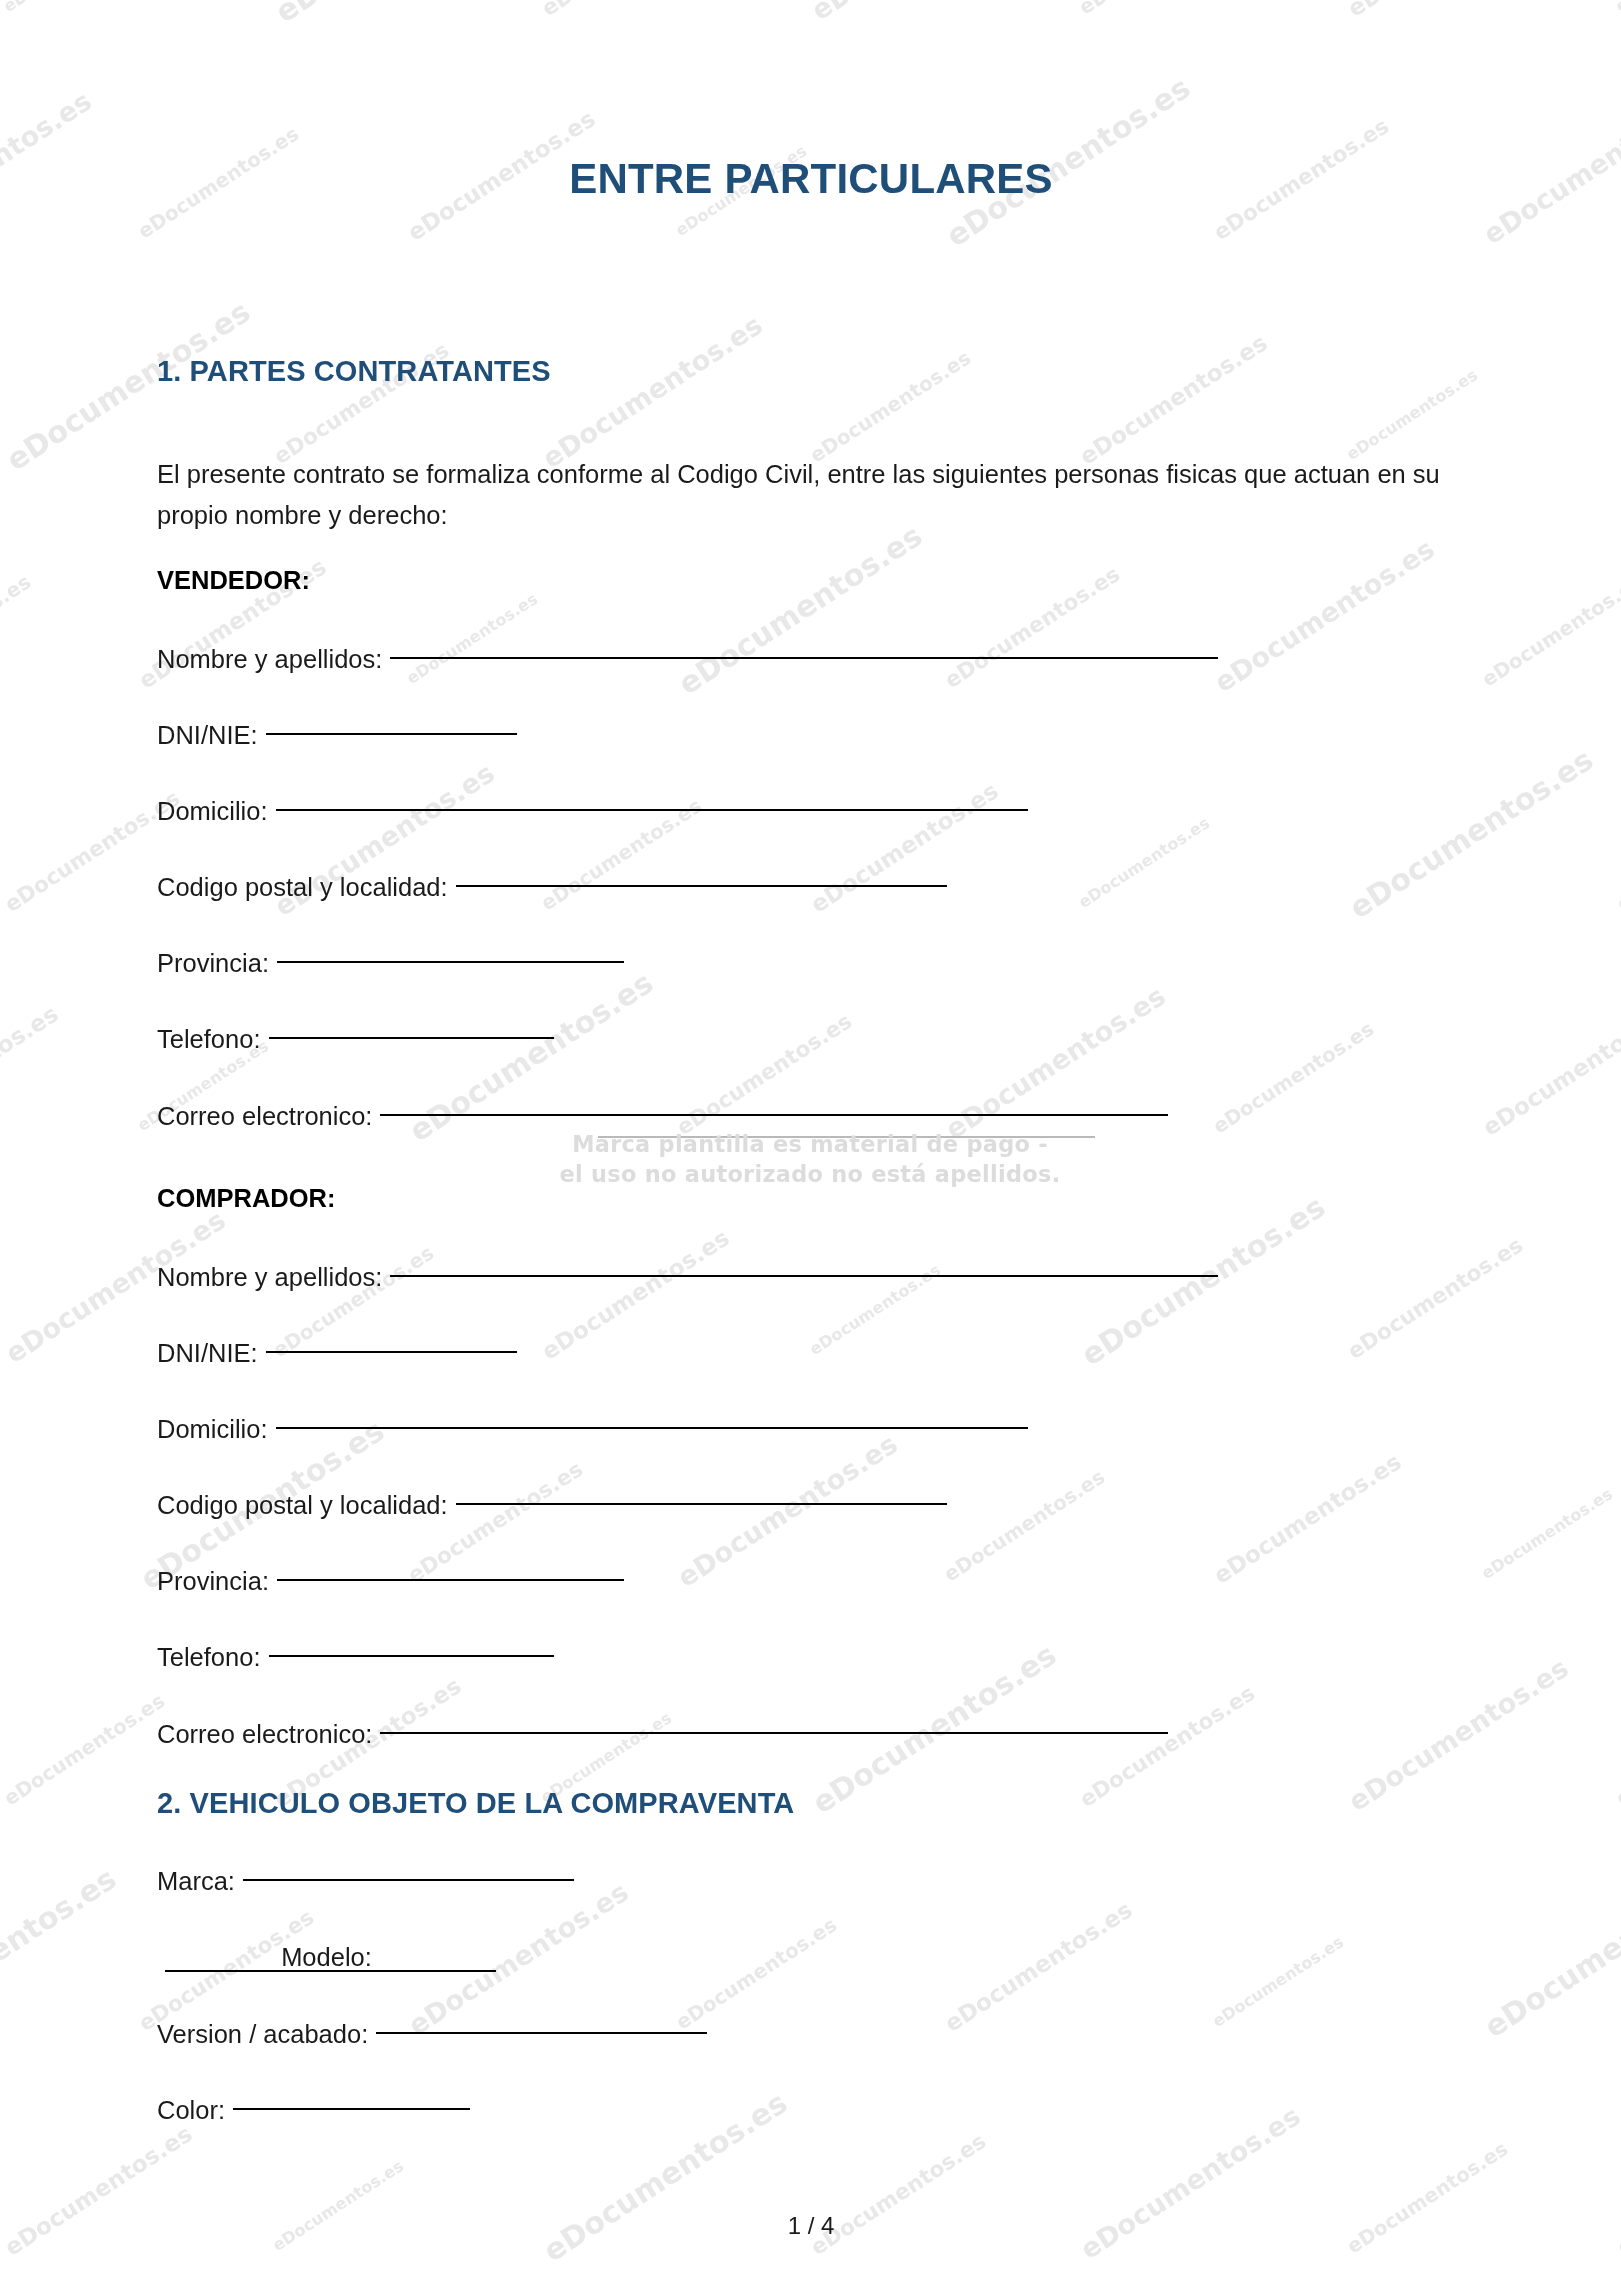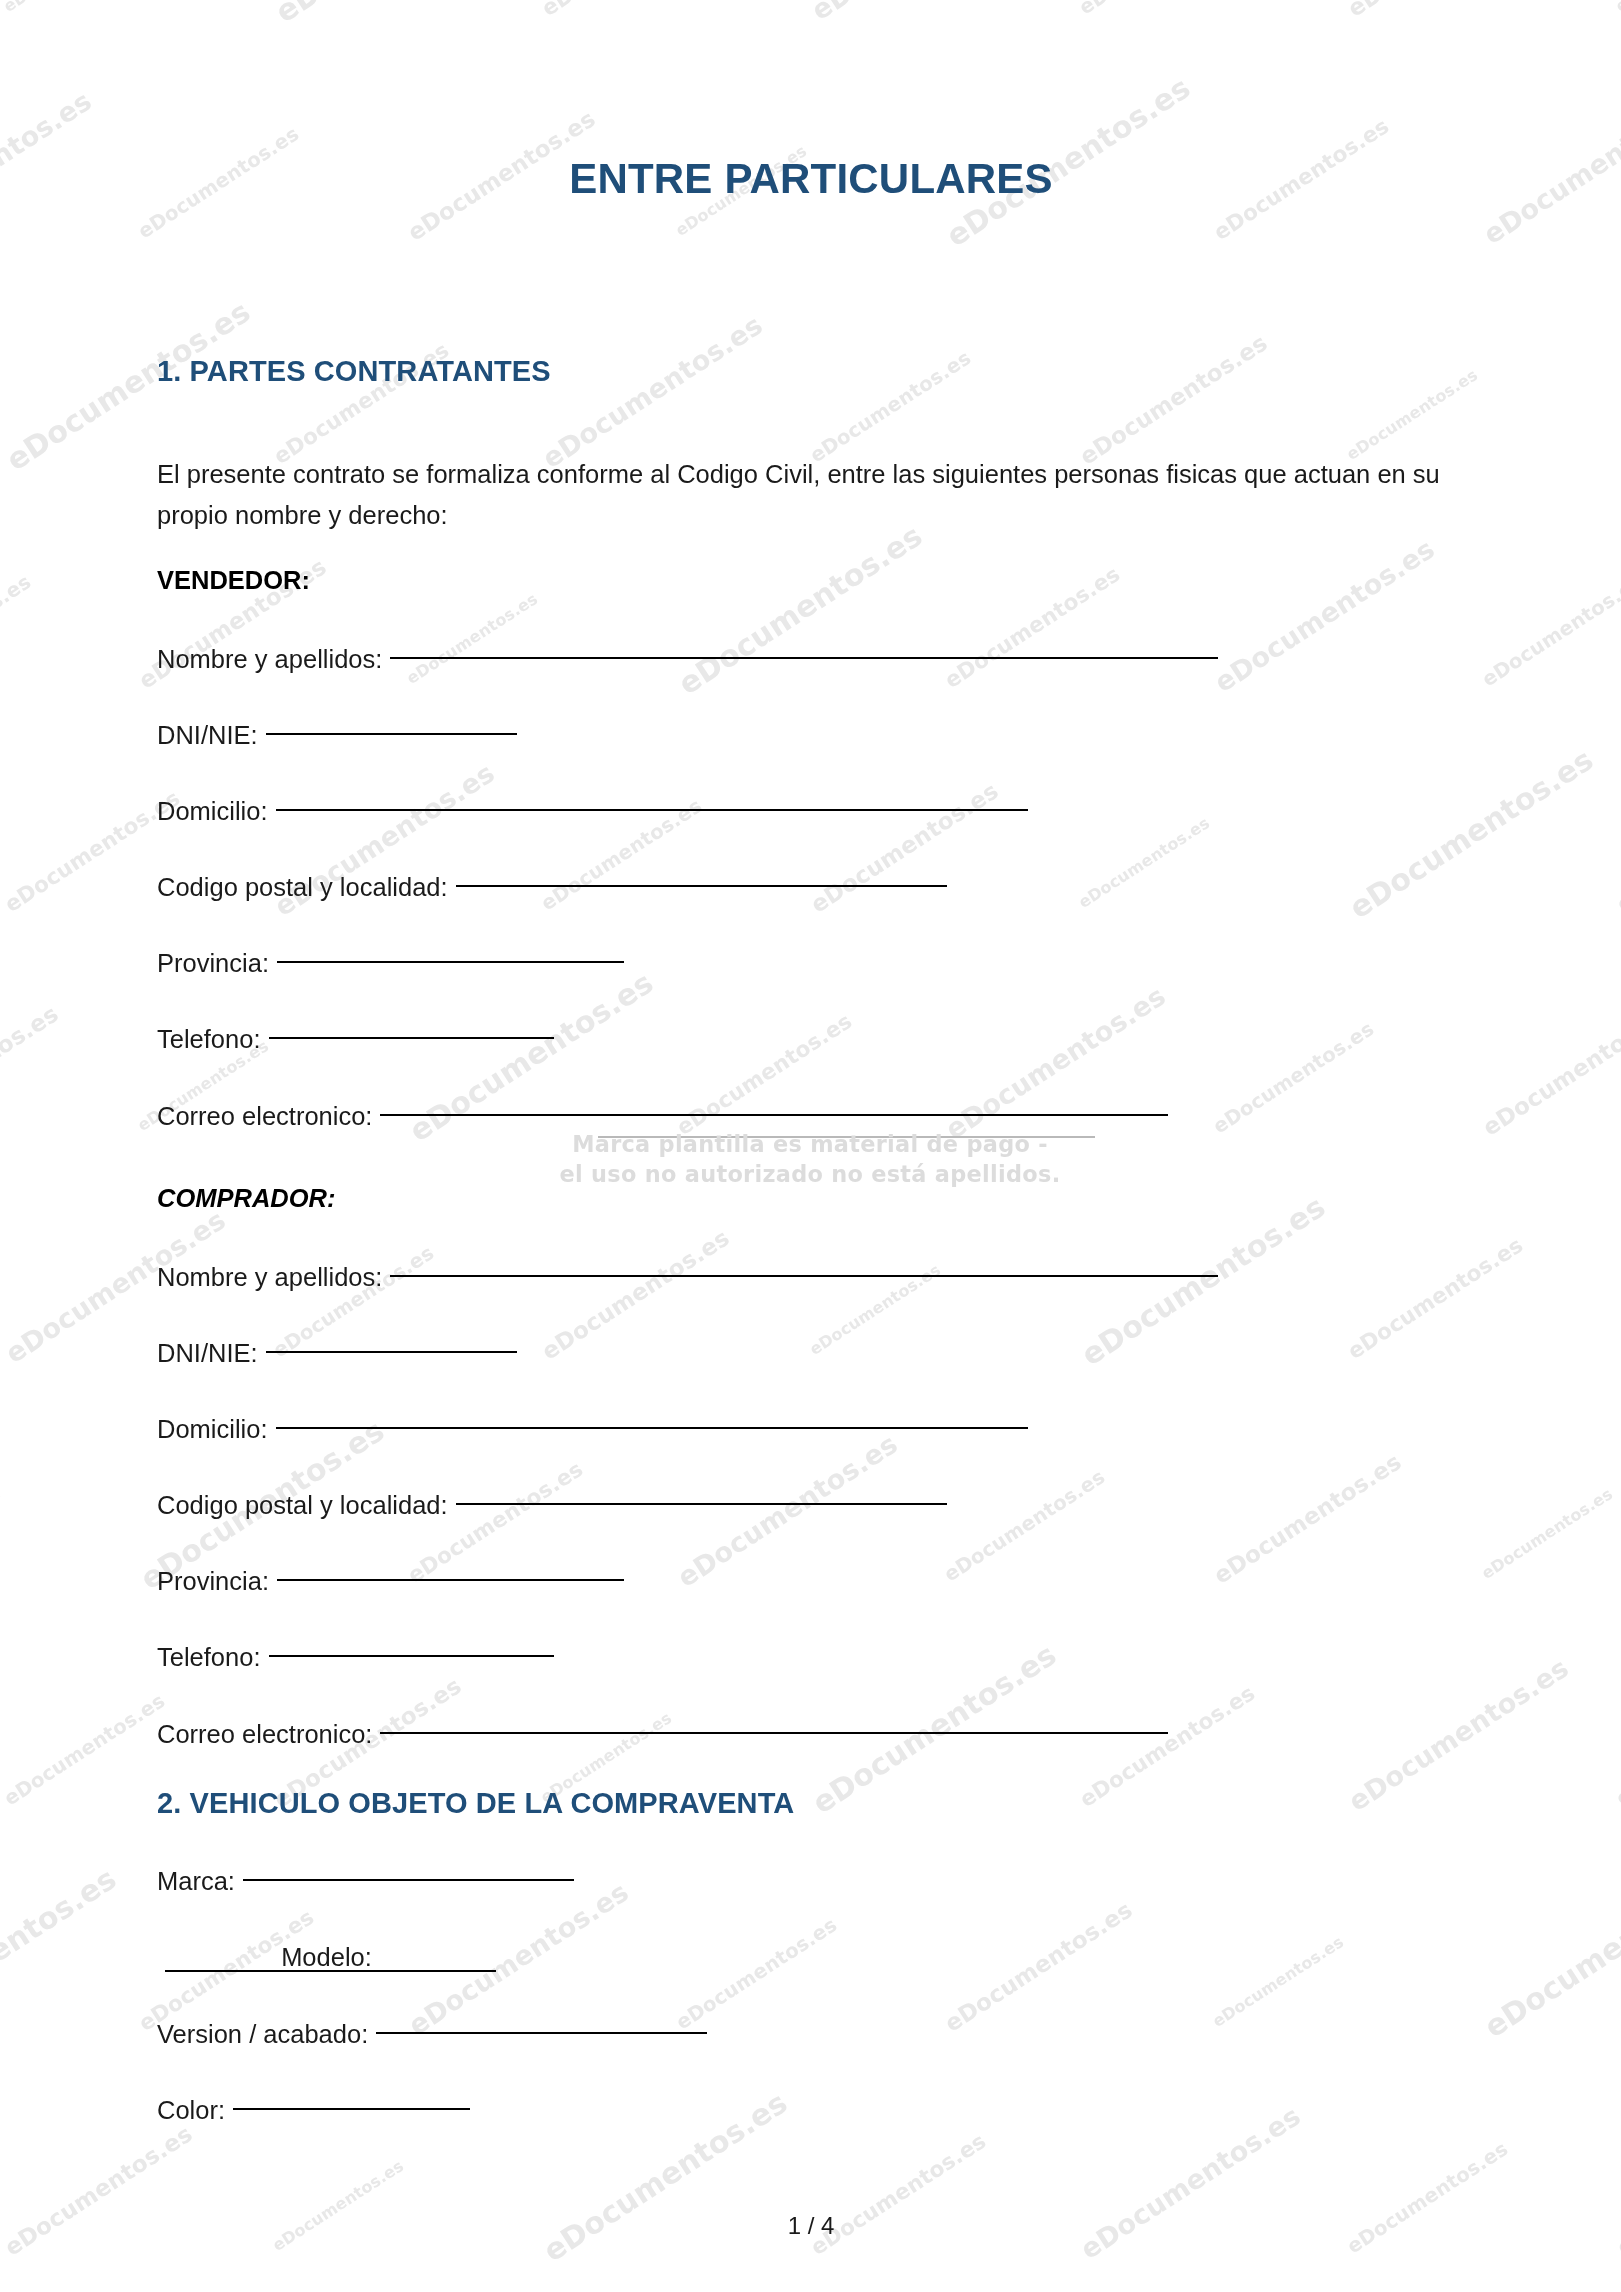--- a/index.html
+++ b/index.html
@@ -269,21 +269,21 @@
       <span class="rule" style="width:788px;"></span>
     </div>
 
     <div class="rule-gray" style="left:598px; top:1136px; width:497px;"></div>
 
     <div class="notice" style="left:407px; top:1130px; width:806px;">
       <span>Marca plantilla es material de pago -</span>
       <span>el uso no autorizado no está apellidos.</span>
     </div>
 
-    <div class="party-label" style="top:1184px;font-style:italic;">COMPRADOR:</div>
+    <div class="party-label" style="top:1184px;">COMPRADOR:</div>
 
     <div class="field" style="top:1263px;">
       <span class="lbl">Nombre y apellidos:</span>
       <span class="rule" style="width:828px;"></span>
     </div>
 
     <div class="field" style="top:1339px;">
       <span class="lbl">DNI/NIE:</span>
       <span class="rule" style="width:251px;"></span>
     </div>

